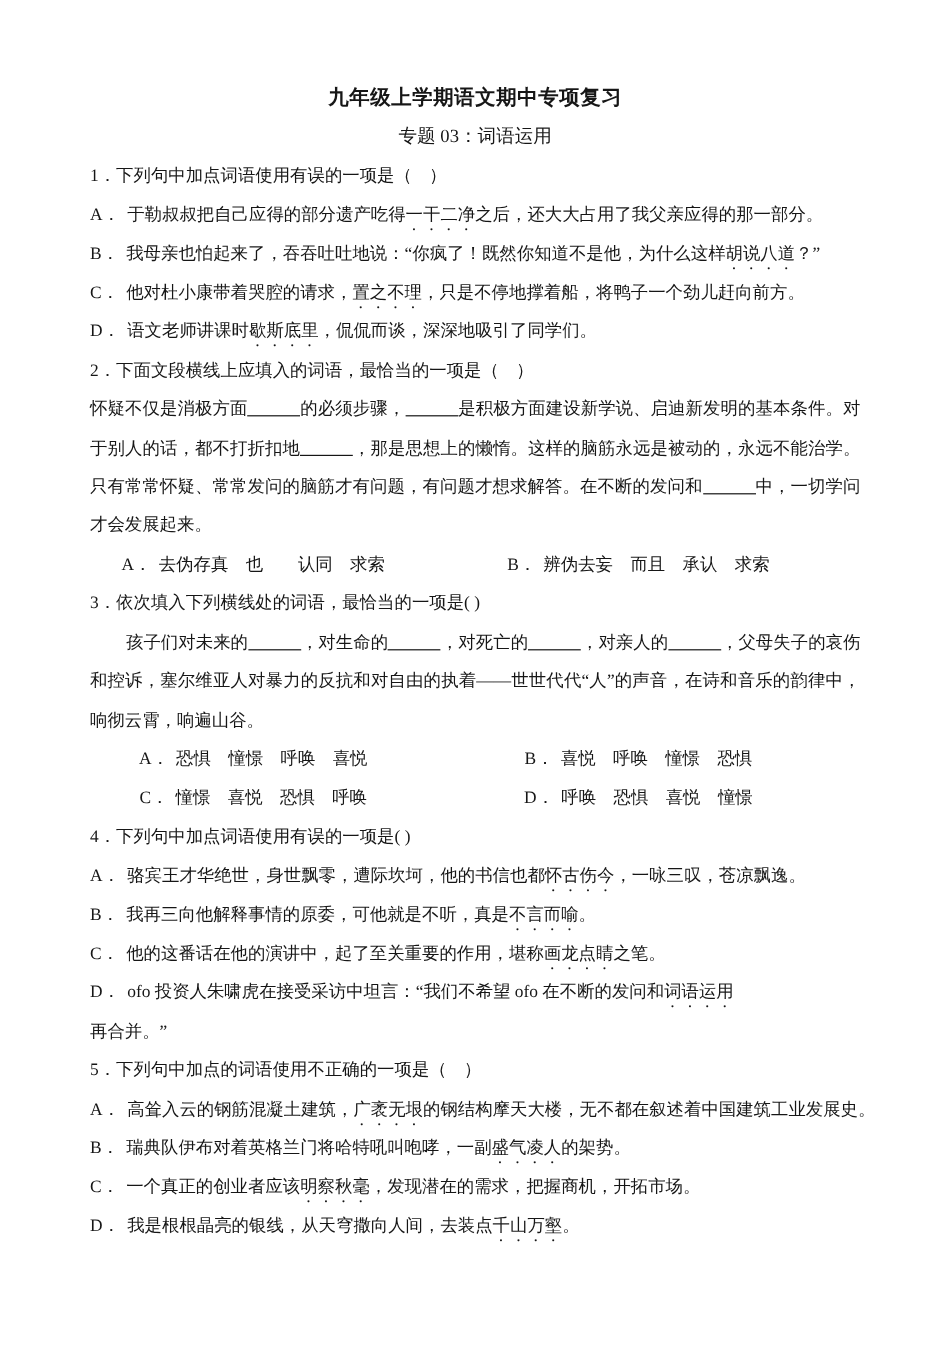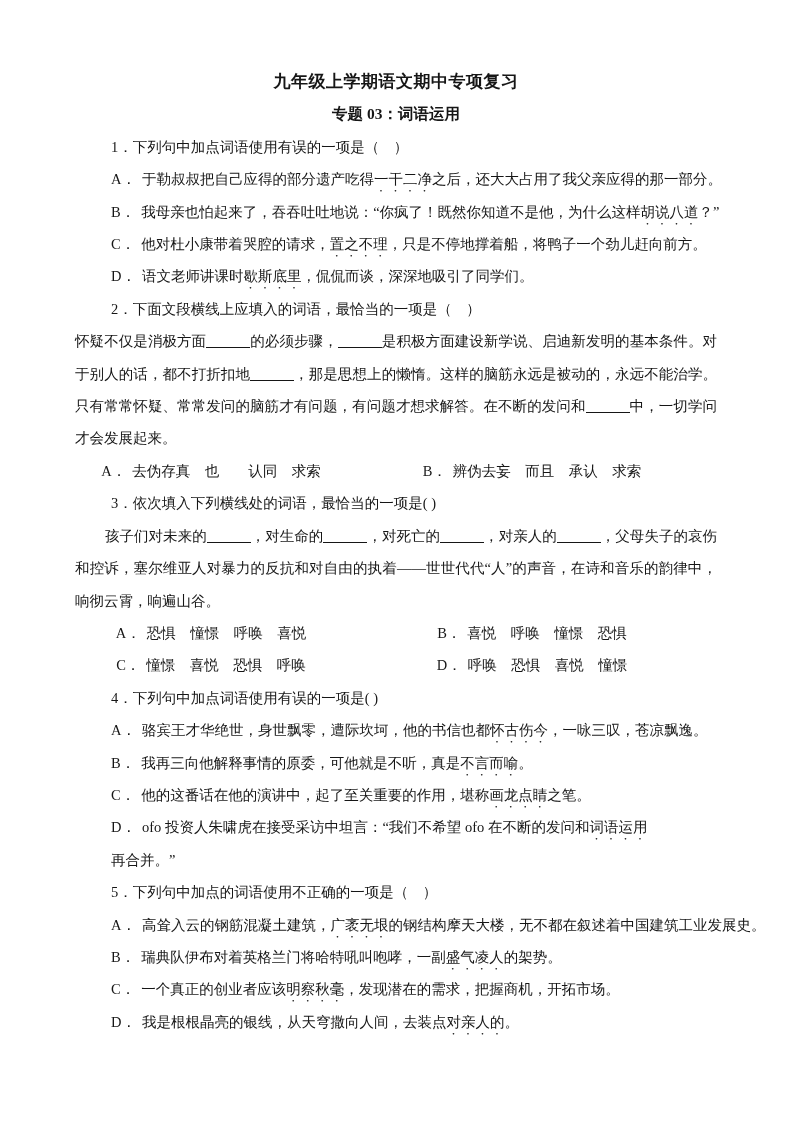--- a/index.html
+++ b/index.html
@@ -10,30 +10,30 @@
     box-sizing: border-box;
     background: #ffffff;
     padding: 66px 68px 0 75px;
     font-family: "Liberation Serif", "DejaVu Serif", serif;
     font-size: 14.5px;
     line-height: 32.4px;
     color: #161616;
     overflow: hidden;
   }
   .line { min-height: 32.4px; }
-  .nowrap { white-space: nowrap; margin-left: 36px; }
+  .nowrap { white-space: nowrap; }
   .title {
     text-align: center;
     font-weight: 700;
     font-size: 17px;
     letter-spacing: 0.5px;
   }
   .subtitle {
     text-align: center;
-    font-weight: 700;
+    font-weight: 400;
     font-size: 15.5px;
   }
   .para { text-align: justify; }
   .kai { text-indent: 30px; }
   .opt-label { margin-right: 6px; }
   .opt-row { display: flex; text-align: center; }
   .opt-cell { flex: 1 1 auto; white-space: nowrap; }
   .opt-cell.left { flex: 0 0 auto; width: 272px; }
   .emph {
     -webkit-text-emphasis: filled dot #161616;
@@ -85,15 +85,15 @@
   <div class="line nowrap"><span class="opt-label">A．</span><span><span>骆宾王才华绝世，身世飘零，遭际坎坷，他的书信也都</span><span class="emph">怀古伤今</span><span>，一咏三叹，苍凉飘逸。</span></span></div>
   <div class="line nowrap"><span class="opt-label">B．</span><span><span>我再三向他解释事情的原委，可他就是不听，真是</span><span class="emph">不言而喻</span><span>。</span></span></div>
   <div class="line nowrap"><span class="opt-label">C．</span><span><span>他的这番话在他的演讲中，起了至关重要的作用，堪称</span><span class="emph">画龙点睛</span><span>之笔。</span></span></div>
   <div class="line nowrap"><span class="opt-label">D．</span><span><span>ofo 投资人朱啸虎在接受采访中坦言：“我们不希望 ofo 在不断的发问和</span><span class="emph">词语运用</span></span></div>
   <div class="line nowrap">再合并。”</div>
 
   <div class="line nowrap">5．下列句中加点的词语使用不正确的一项是（　）</div>
   <div class="line nowrap"><span class="opt-label">A．</span><span><span>高耸入云的钢筋混凝土建筑，</span><span class="emph">广袤无垠</span><span>的钢结构摩天大楼，无不都在叙述着中国建筑工业发展史。</span></span></div>
   <div class="line nowrap"><span class="opt-label">B．</span><span><span>瑞典队伊布对着英格兰门将哈特吼叫咆哮，一副</span><span class="emph">盛气凌人</span><span>的架势。</span></span></div>
   <div class="line nowrap"><span class="opt-label">C．</span><span><span>一个真正的创业者应该</span><span class="emph">明察秋毫</span><span>，发现潜在的需求，把握商机，开拓市场。</span></span></div>
-  <div class="line nowrap"><span class="opt-label">D．</span><span><span>我是根根晶亮的银线，从天穹撒向人间，去装点</span><span class="emph">对亲人的</span><span>。</span></span></div>
+  <div class="line nowrap"><span class="opt-label">D．</span><span><span>我是根根晶亮的银线，从天穹撒向人间，去装点</span><span class="emph">千山万壑</span><span>。</span></span></div>
 
 </div>
 
 </body></html>

